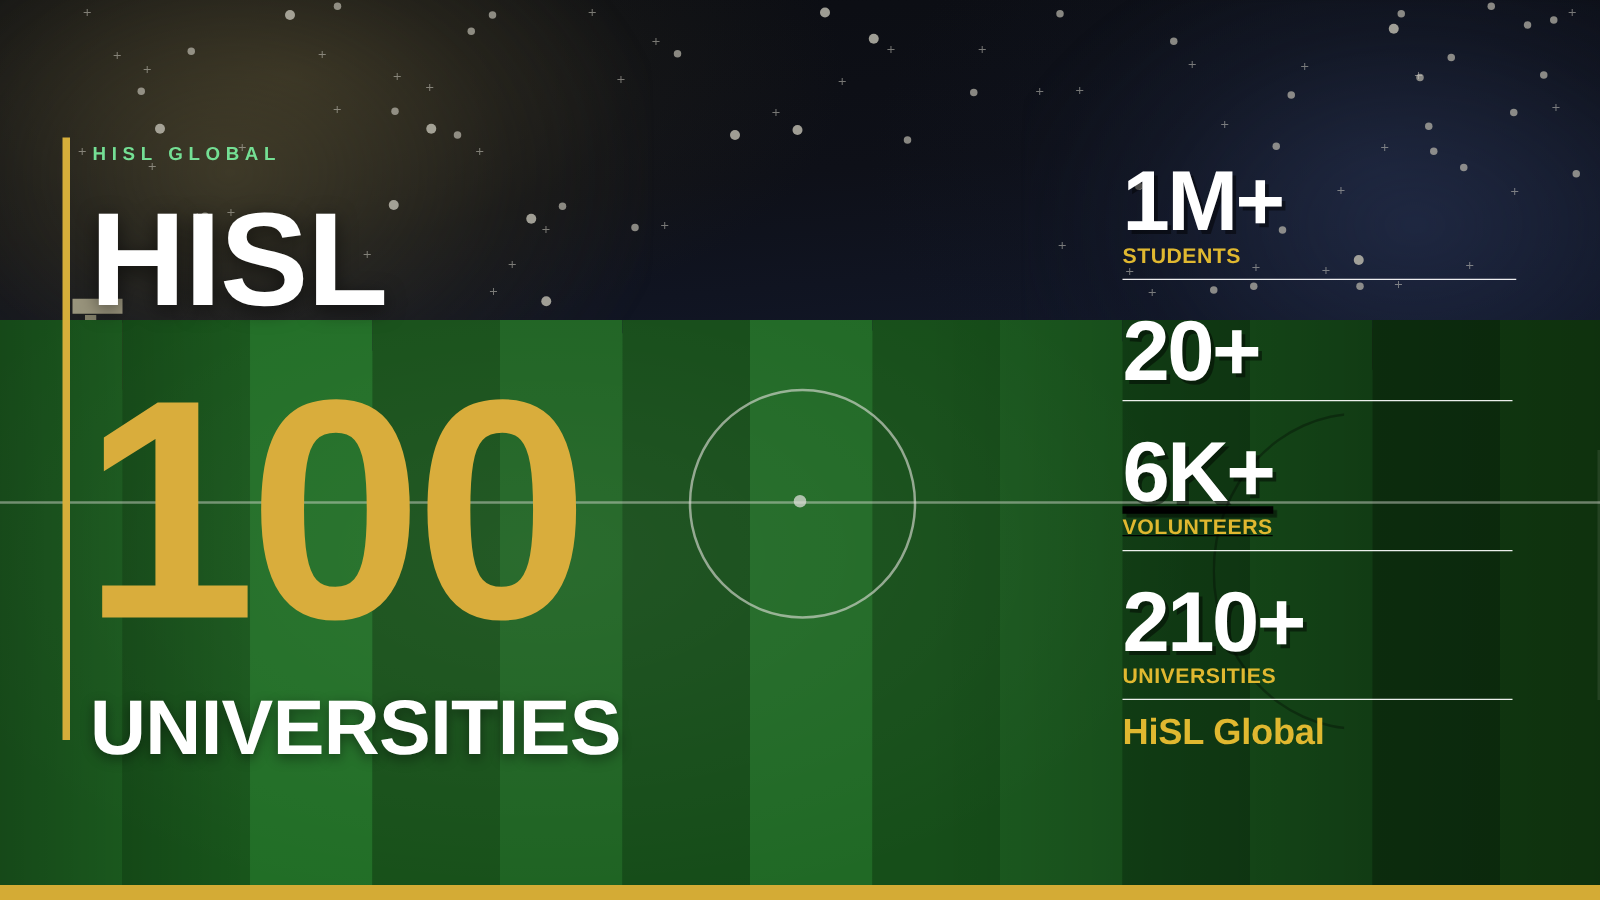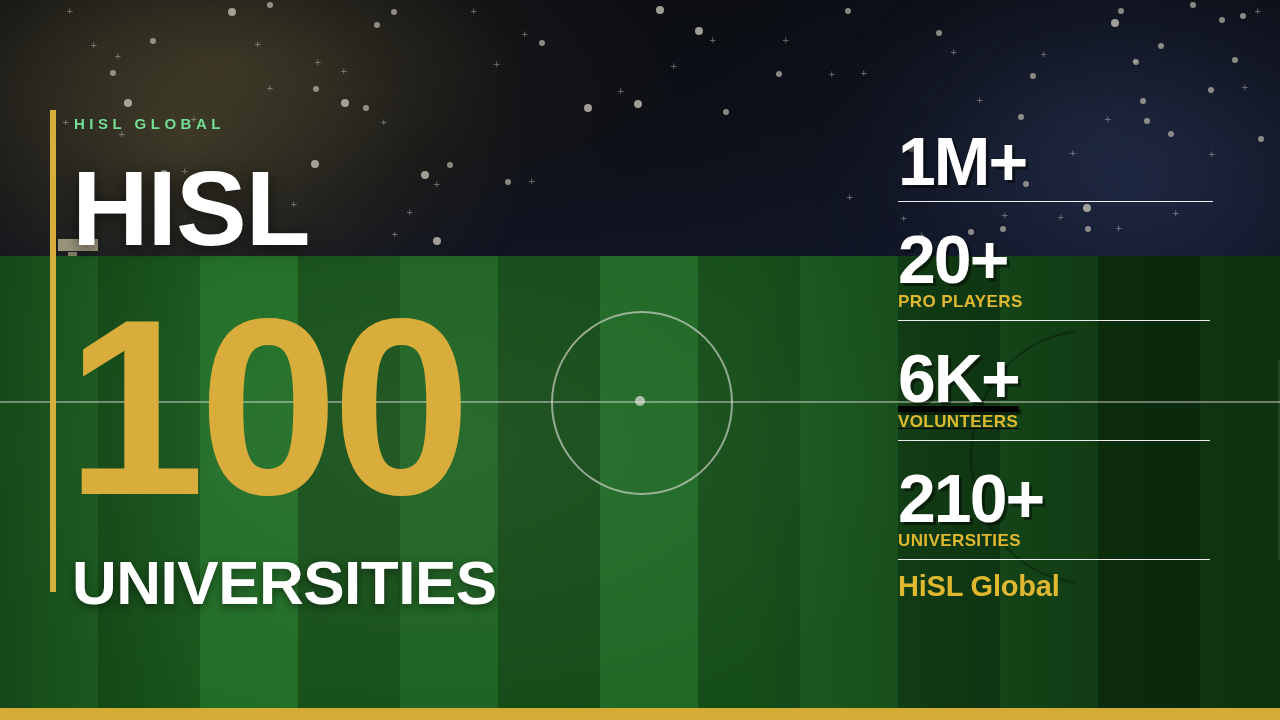--- a/index.html
+++ b/index.html
@@ -291,25 +291,25 @@
   <div class="accent-bar"></div>
 
   <div class="eyebrow">HISL GLOBAL</div>
   <div class="headline">HISL</div>
   <div class="bignum">100</div>
   <div class="sub1">UNIVERSITIES</div>
 
   <div class="stats" id="stats">
       <div class="stat" style="margin-top: 0px;">
         <div class="stat-value">1M+</div>
+        <div class="stat-label">STUDENTS</div>
         <div class="stat-rule" style="width: 315px;"></div>
       </div>
       <div class="stat" style="margin-top: 26px;">
         <div class="stat-value">20+</div>
-        <div class="stat-label">PRO PLAYERS</div>
         <div class="stat-rule" style="width: 312px;"></div>
       </div>
       <div class="stat" style="margin-top: 26px; text-decoration: underline;">
         <div class="stat-value">6K+</div>
         <div class="stat-label">VOLUNTEERS</div>
         <div class="stat-rule" style="width: 312px;"></div>
       </div>
       <div class="stat" style="margin-top: 26px;">
         <div class="stat-value">210+</div>
         <div class="stat-label">UNIVERSITIES</div>

